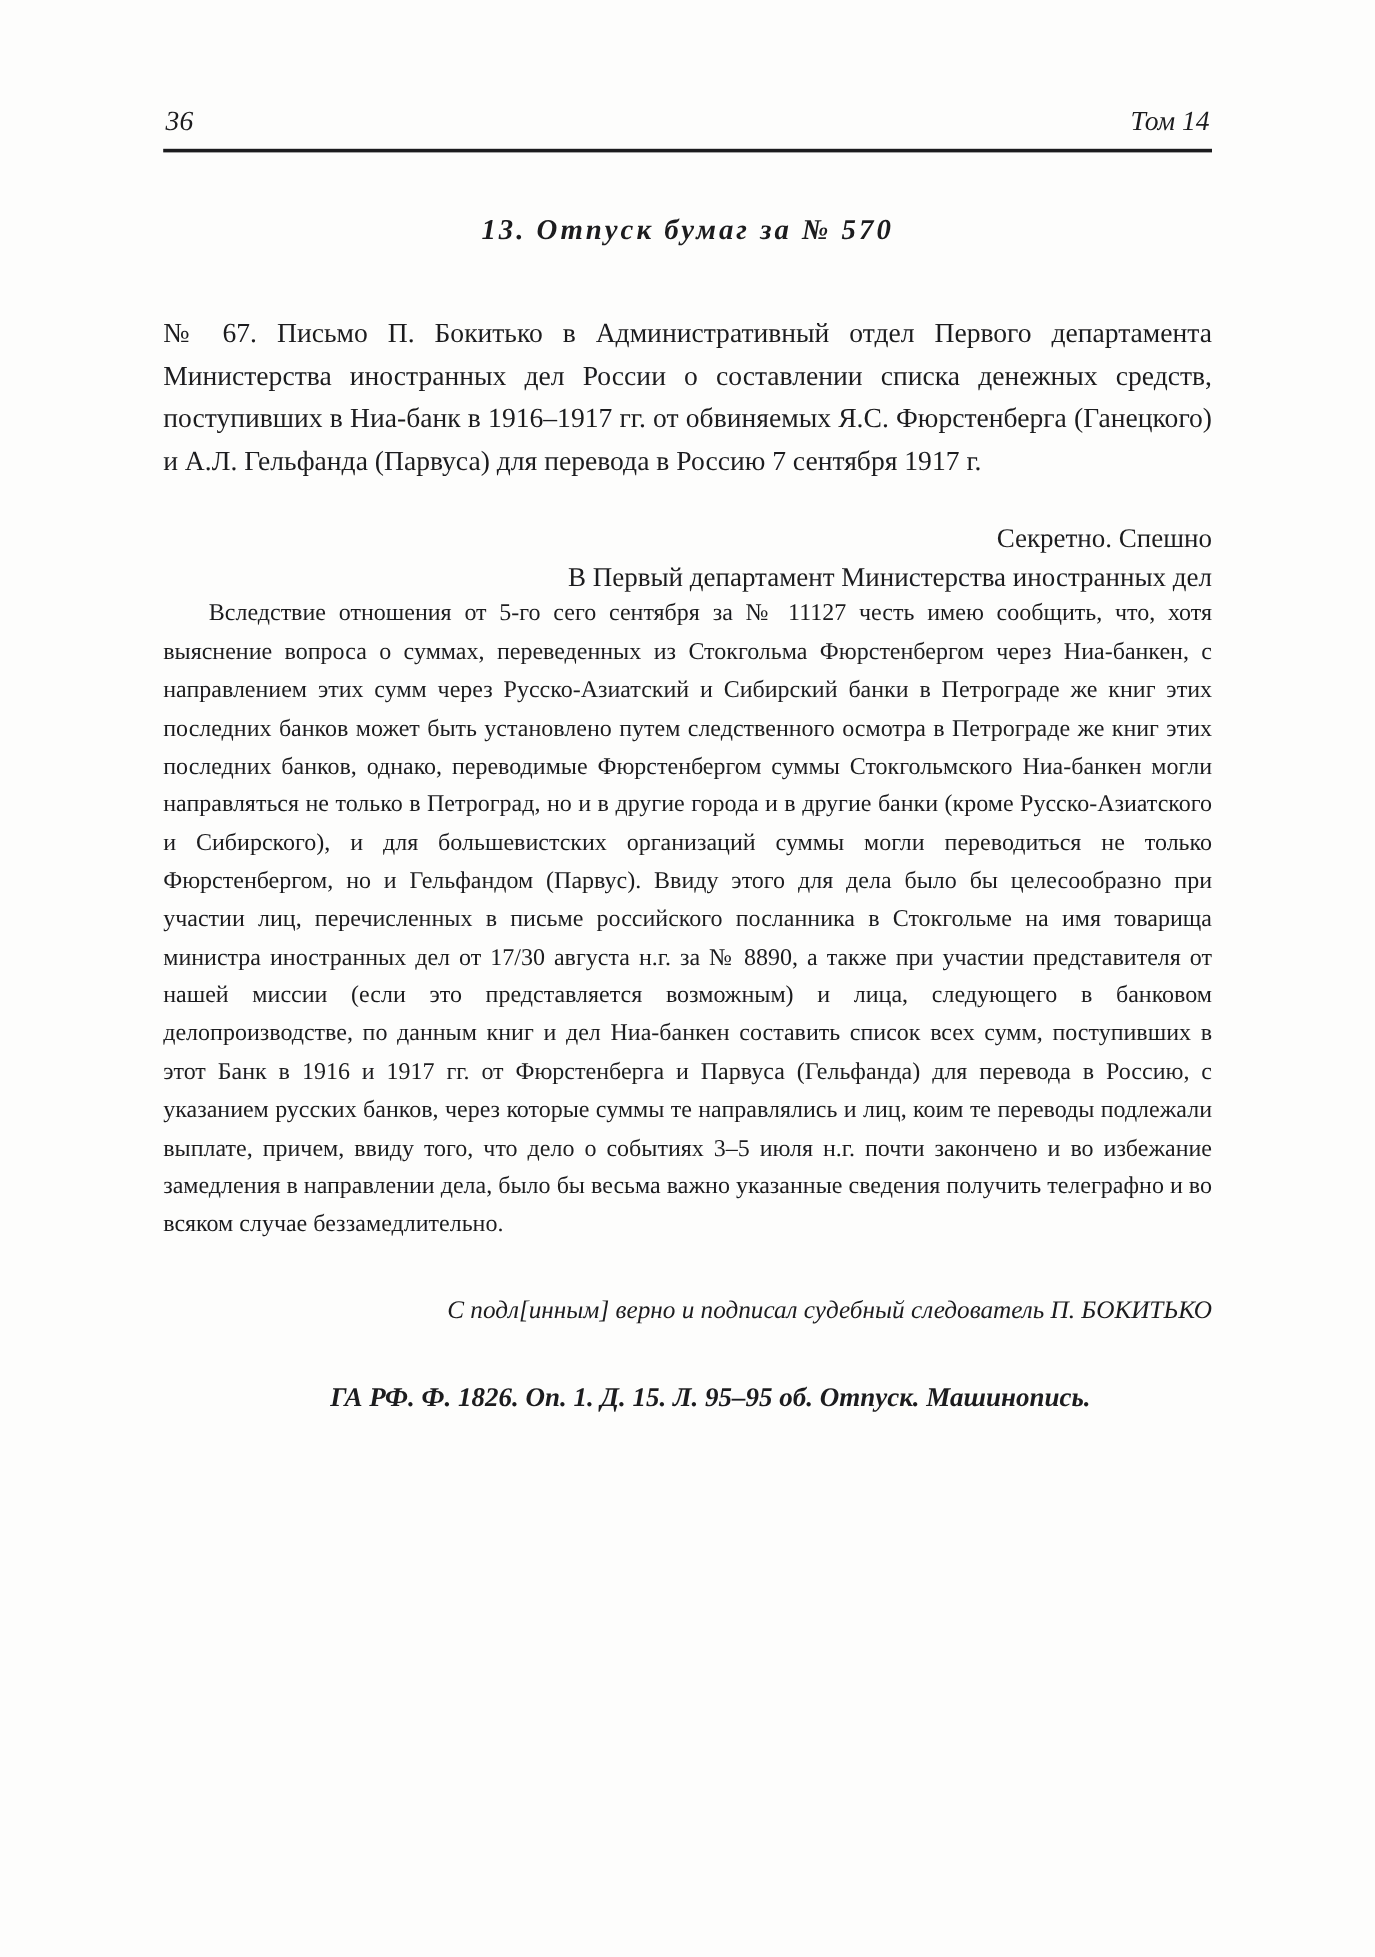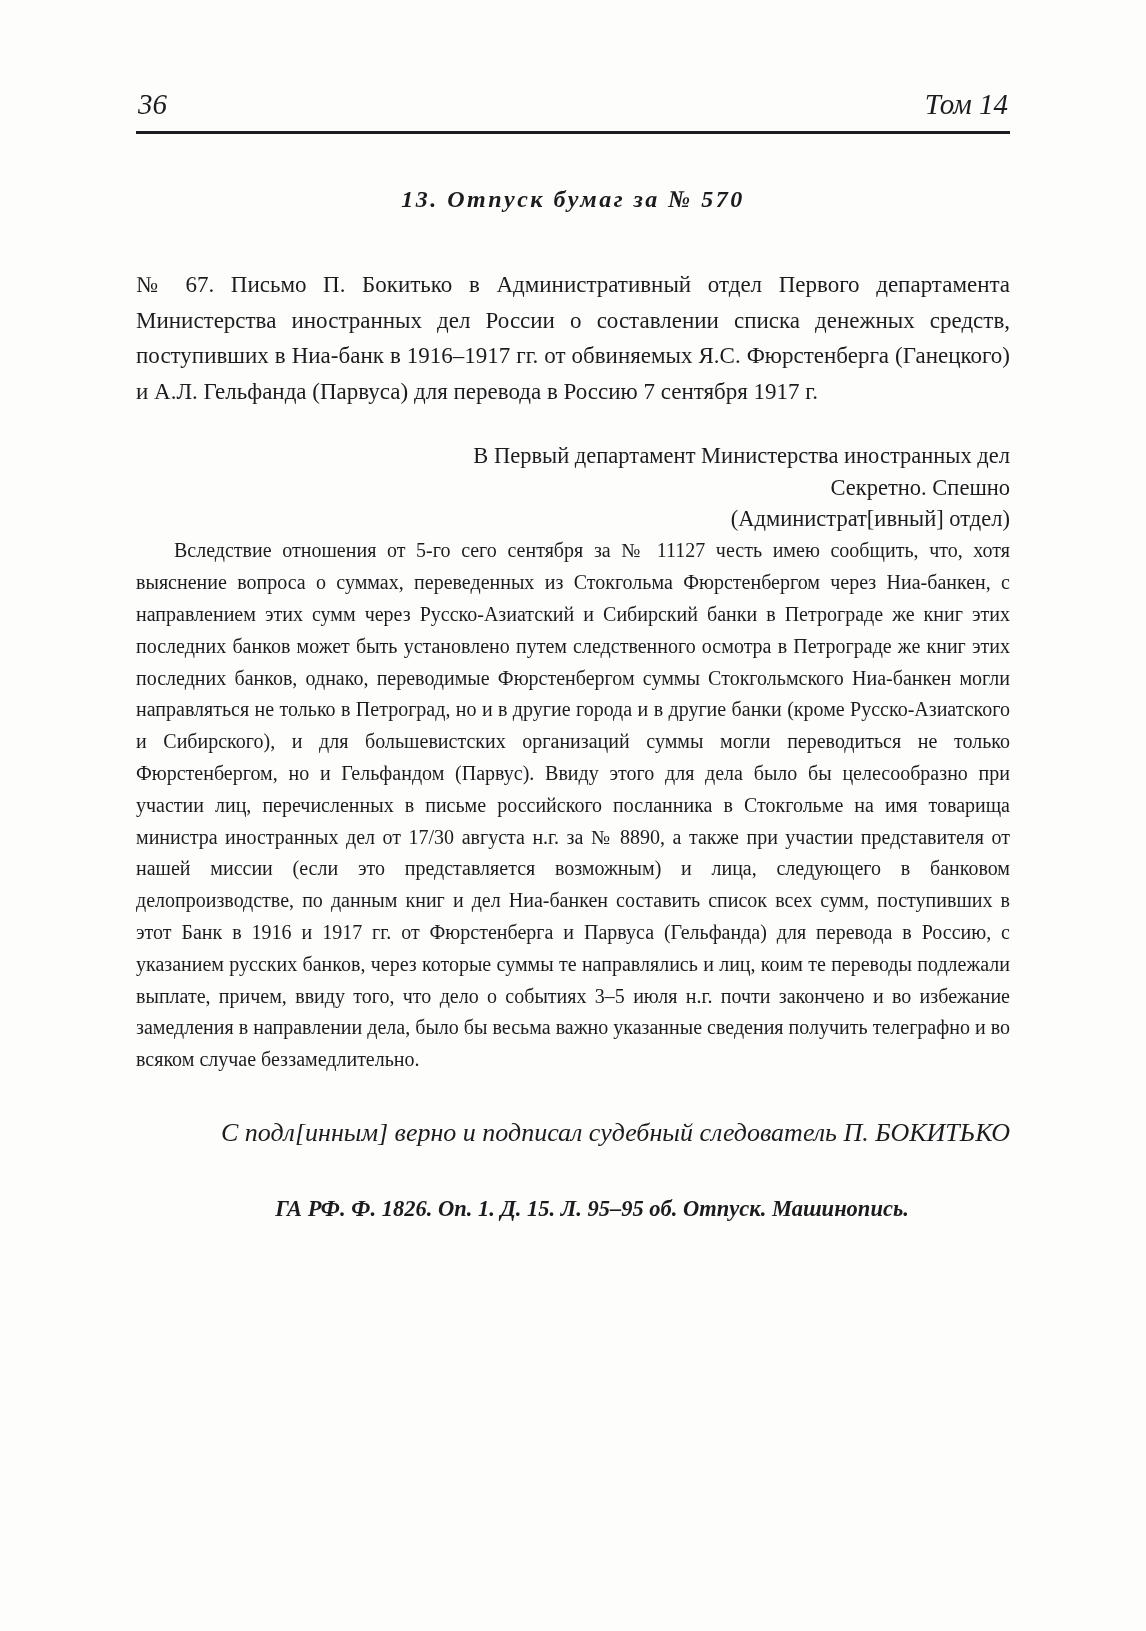--- a/index.html
+++ b/index.html
@@ -16,21 +16,21 @@
     color: #1c1c1e;
     font-family: "Liberation Serif", "DejaVu Serif", serif;
     box-sizing: border-box;
     padding: 88px 136px 0 136px;
   }
   .running-head {
     display: flex;
     justify-content: space-between;
     align-items: baseline;
     font-style: italic;
-    font-size: 29px;
+    font-size: 23px;
     color: #1c1c1e;
     padding: 0 2px 8px 2px;
   }
   .head-rule {
     height: 3px;
     background: #1c1c1e;
     margin-top: 2px;
   }
   .section-heading {
     text-align: center;
@@ -56,21 +56,21 @@
   .doc-body {
     font-size: 20px;
     line-height: 1.59;
     text-align: justify;
     text-indent: 38px;
     margin-top: 0;
   }
   .signature-line {
     margin-top: 42px;
     font-style: italic;
-    font-size: 26px;
+    font-size: 21px;
     text-align: right;
   }
   .archive-ref {
     margin-top: 48px;
     font-style: italic;
     font-weight: bold;
     font-size: 22.5px;
     text-indent: 38px;
     text-align: center;
   }
@@ -84,23 +84,22 @@
     <span>36</span>
     <span>Том 14</span>
   </div>
   <div class="head-rule"></div>
 
   <div class="section-heading">13. Отпуск бумаг за № 570</div>
 
   <p class="doc-title">№ 67. Письмо П. Бокитько в Административный отдел Первого департамента Министерства иностранных дел России о составлении списка денежных средств, поступивших в Ниа-банк в 1916–1917 гг. от обвиняемых Я.С. Фюрстенберга (Ганецкого) и А.Л. Гельфанда (Парвуса) для перевода в Россию 7 сентября 1917 г.</p>
 
   <div class="doc-header-lines">
+    <div>Секретно. Спешно</div>
     <div>В Первый департамент Министерства иностранных дел</div>
-    <div>Секретно. Спешно</div>
-    <div>(Администрат[ивный] отдел)</div>
   </div>
 
   <p class="doc-body">Вследствие отношения от 5-го сего сентября за № 11127 честь имею сообщить, что, хотя выяснение вопроса о суммах, переведенных из Стокгольма Фюрстенбергом через Ниа-банкен, с направлением этих сумм через Русско-Азиатский и Сибирский банки в Петрограде же книг этих последних банков может быть установлено путем следственного осмотра в Петрограде же книг этих последних банков, однако, переводимые Фюрстенбергом суммы Стокгольмского Ниа-банкен могли направляться не только в Петроград, но и в другие города и в другие банки (кроме Русско-Азиатского и Сибирского), и для большевистских организаций суммы могли переводиться не только Фюрстенбергом, но и Гельфандом (Парвус). Ввиду этого для дела было бы целесообразно при участии лиц, перечисленных в письме российского посланника в Стокгольме на имя товарища министра иностранных дел от 17/30 августа н.г. за № 8890, а также при участии представителя от нашей миссии (если это представляется возможным) и лица, следующего в банковом делопроизводстве, по данным книг и дел Ниа-банкен составить список всех сумм, поступивших в этот Банк в 1916 и 1917 гг. от Фюрстенберга и Парвуса (Гельфанда) для перевода в Россию, с указанием русских банков, через которые суммы те направлялись и лиц, коим те переводы подлежали выплате, причем, ввиду того, что дело о событиях 3–5 июля н.г. почти закончено и во избежание замедления в направлении дела, было бы весьма важно указанные сведения получить телеграфно и во всяком случае беззамедлительно.</p>
 
   <div class="signature-line">С подл[инным] верно и подписал судебный следователь П. БОКИТЬКО</div>
 
   <div class="archive-ref">ГА РФ. Ф. 1826. Оп. 1. Д. 15. Л. 95–95 об. Отпуск. Машинопись.</div>
 
 </div>
 

